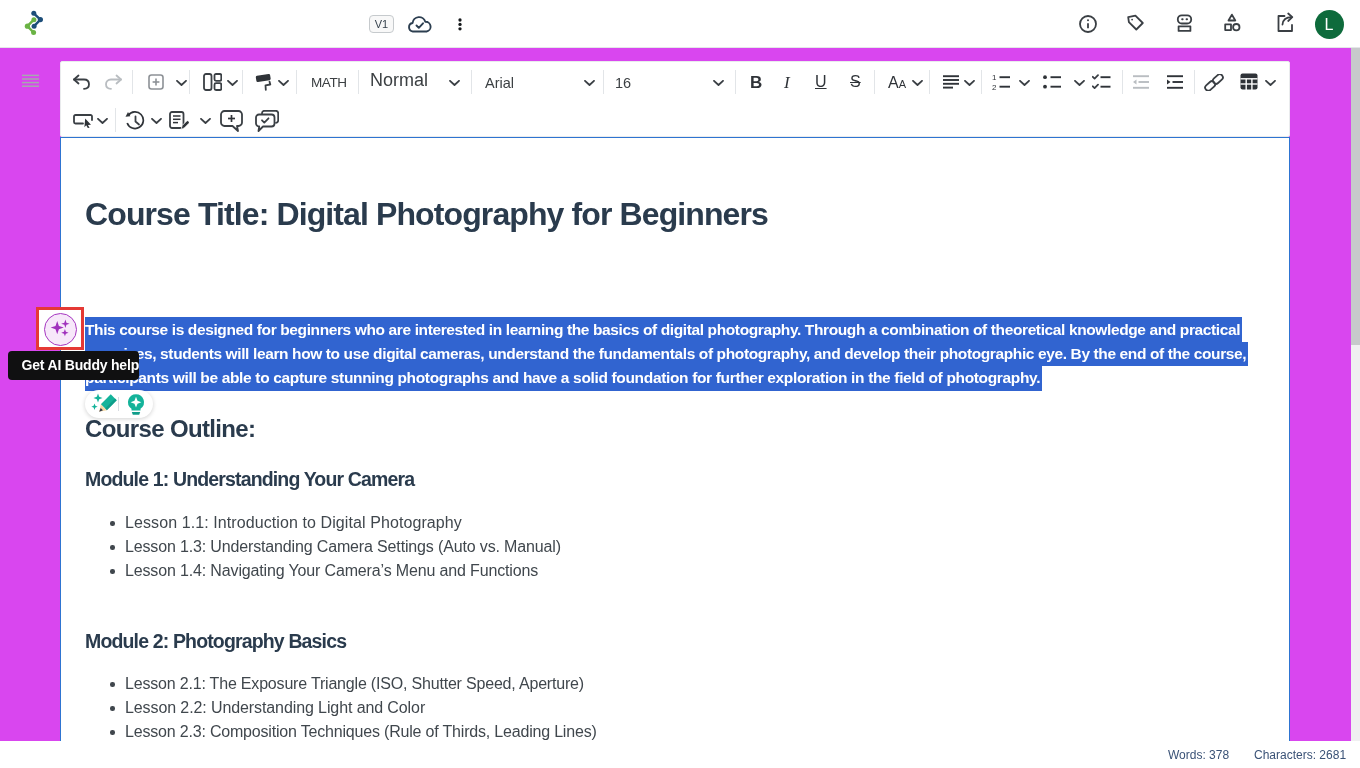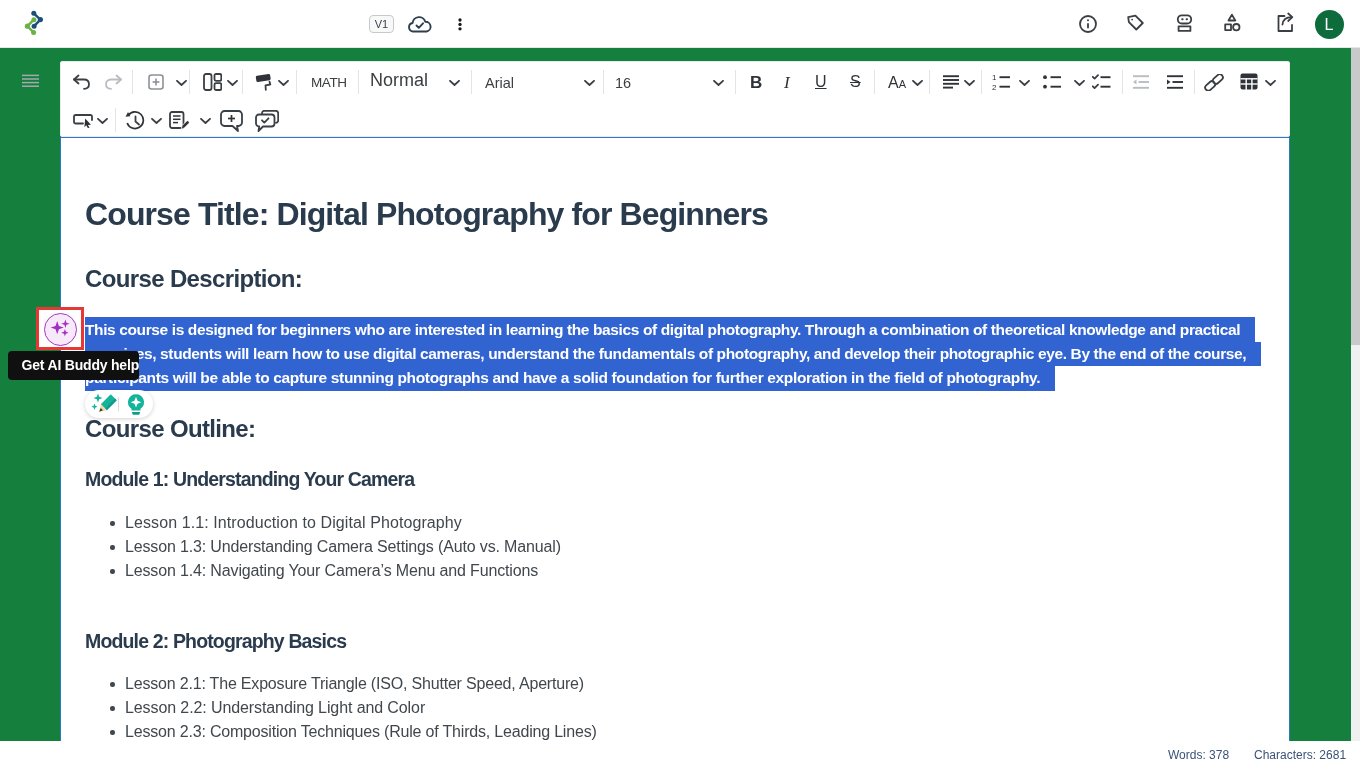--- a/index.html
+++ b/index.html
@@ -5,35 +5,35 @@
 * { margin:0; padding:0; box-sizing:border-box; }
 html,body { width:1360px; height:768px; overflow:hidden; background:#fff;
   font-family:"Liberation Sans", sans-serif; }
 #topbar { position:absolute; left:0; top:0; width:1360px; height:48px;
   background:#fff; border-bottom:1px solid #e4e6e8; z-index:5; }
 .doctitle { position:absolute; left:76px; top:14px; font-size:18px; color:#2c3e50;
   letter-spacing:0.1px; white-space:nowrap; }
 .v1 { position:absolute; left:369px; top:15px; width:25px; height:18px;
   border:1px solid #c6cacd; border-radius:4px; background:#f8f8f8; color:#36424d;
   font-size:11px; text-align:center; line-height:16px; }
-#ws { position:absolute; left:0; top:48px; width:1360px; height:693px; background:#15803d; }
+#ws { position:absolute; left:0; top:48px; width:1360px; height:693px; background:#d946ef; }
 #toolbar { position:absolute; left:60px; top:13px; width:1230px; height:76px;
   background:#fff; border:1px solid #e9ebed; border-radius:2px; }
 .it { position:absolute; }
 .sep1 { position:absolute; top:8px; width:1px; height:24px; background:#e2e5e8; }
 .tbt { position:absolute; font-size:15px; color:#3c4043; white-space:nowrap; top:24px; }
 #page { position:absolute; left:60px; top:89px; width:1230px; height:604px;
   background:#fff; border:1px solid #2e74d1; border-bottom:none; }
 #page .blk { position:absolute; left:24px; white-space:nowrap; }
 h1.blk { font-size:32px; line-height:37px; color:#2a3b4d; letter-spacing:-0.89px; font-weight:700; }
 h2.blk { font-size:24px; line-height:28px; color:#2a3b4d; letter-spacing:-0.64px; font-weight:700; }
 h3.blk { font-size:19.5px; line-height:23px; color:#2a3b4d; letter-spacing:-0.85px; font-weight:700; }
 .selpara { top:178.6px; }
 .selline { display:table; background:#3164d0; color:#fff; font-weight:700;
-  font-size:15.5px; line-height:24px; letter-spacing:-0.38px; padding-right:15px; }
+  font-size:15.5px; line-height:24px; letter-spacing:-0.38px; padding-right:2px; }
 .selline.first { padding-top:1px; }
 .selline.last { padding-bottom:1px; }
 .ul { position:absolute; left:24px; font-size:16px; line-height:24px; color:#40474d; }
 .li { position:relative; padding-left:40px; white-space:nowrap; display:table; }
 .li:before { content:""; position:absolute; left:25px; top:10px; width:4.5px; height:4.5px;
   border-radius:50%; background:#40474d; }
 #sbtrack { position:absolute; right:0; top:0; width:9px; height:693px; background:#f0f0f1; }
 #sbthumb { position:absolute; right:0; top:0; width:9px; height:297px; background:#c7c9cb; }
 #status { position:absolute; left:0; top:741px; width:1360px; height:27px; background:#fff; }
 #status span { position:absolute; top:7px; font-size:12px; color:#3a5276; white-space:nowrap; }
@@ -300,21 +300,20 @@
         <line x1="8" y1="8.5" x2="15" y2="8.5" stroke="#2f3338" stroke-width="1.7"></line>
     </svg>
     <svg class="it" style="left:194px;top:48px" width="24" height="23" viewBox="0 0 24 23">
       <path d="M7 3.5 L7 3 A2.5 2.5 0 0 1 9.5 0.8 L21 0.8 A2.5 2.5 0 0 1 23.2 3 L23.2 10.5 A2.5 2.5 0 0 1 21 12.8" class="dd" stroke-width="1.6"></path>
       <path d="M4 4.5 L16.5 4.5 A3 3 0 0 1 19.5 7.5 L19.5 13.5 A3 3 0 0 1 16.5 16.5 L8 16.5 L3.5 21 L4.2 16.4 A3 3 0 0 1 1 13.5 L1 7.5 A3 3 0 0 1 4 4.5 Z" class="dd" stroke-width="1.7"></path>
       <path d="M7 10.3 L9.3 12.6 L13.5 8.3" class="dd" stroke-width="1.7"></path>
     </svg>
   </div>
   <div id="page">
     <h1 class="blk" style="top:57.5px">Course Title: Digital Photography for Beginners</h1>
-    <h2 class="blk" style="top:127.2px">Course Description:</h2>
     <div class="blk selpara">
       <div class="selline first">This course is designed for beginners who are interested in learning the basics of digital photography. Through a combination of theoretical knowledge and practical</div>
       <div class="selline">exercises, students will learn how to use digital cameras, understand the fundamentals of photography, and develop their photographic eye. By the end of the course,</div>
       <div class="selline last" style="letter-spacing:-0.34px">participants will be able to capture stunning photographs and have a solid foundation for further exploration in the field of photography.</div>
     </div>
     <h2 class="blk" style="top:277.4px">Course Outline:</h2>
     <h3 class="blk" style="top:329.9px">Module 1: Understanding Your Camera</h3>
     <div class="ul" style="top:373.3px">
       <div class="li" style="letter-spacing:0.09px">Lesson 1.1: Introduction to Digital Photography</div>
       <div class="li" style="letter-spacing:-0.15px">Lesson 1.3: Understanding Camera Settings (Auto vs. Manual)</div>

